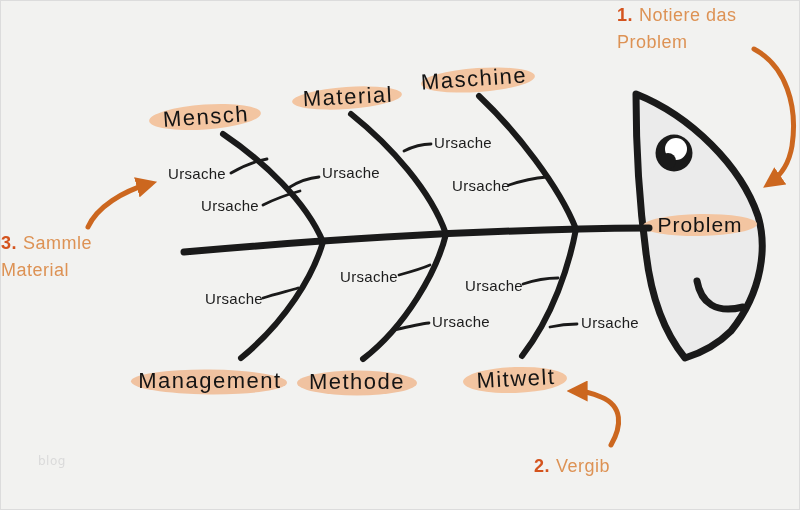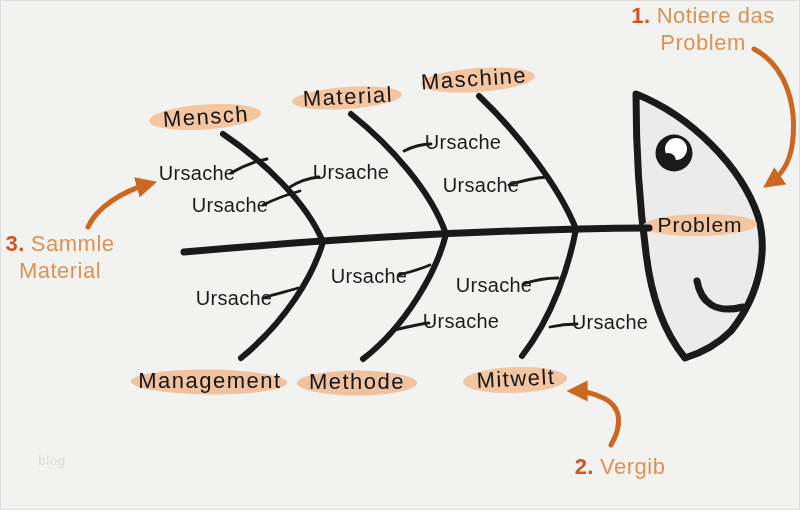--- a/index.html
+++ b/index.html
@@ -20,35 +20,34 @@
     transform:translate(-50%,-50%);
   }
   .cat{
     font-family:"Liberation Sans",sans-serif;
     font-size:22px;
     letter-spacing:1.5px;
     color:#141414;
   }
   .cause{
     font-family:"Liberation Sans",sans-serif;
-    font-size:20px;
+    font-size:15px;
     letter-spacing:0.3px;
     color:#1c1c1c;
   }
   .problem-lbl{
     font-family:"Liberation Sans",sans-serif;
     font-size:21px;
     letter-spacing:1px;
     color:#141414;
   }
   .step{
     position:absolute;
-    text-align:center;
     font-family:"Liberation Sans",sans-serif;
-    font-size:22px;
+    font-size:18px;
     letter-spacing:0.5px;
     color:#dd9254;
     line-height:27px;
   }
   .step .num{
     color:#d4531d;
     font-weight:bold;
     margin-right:6px;
   }
   .watermark{

